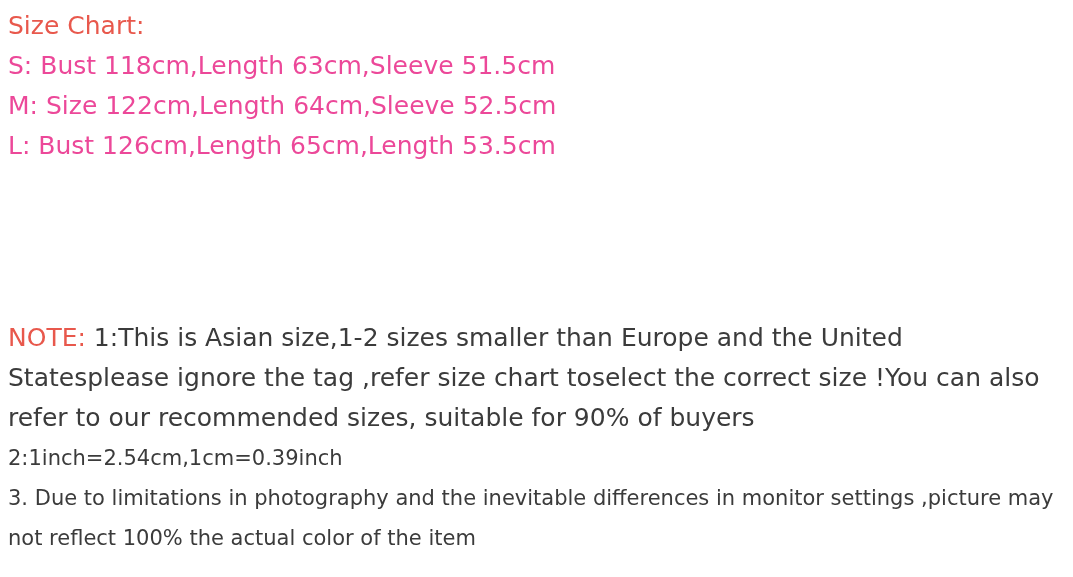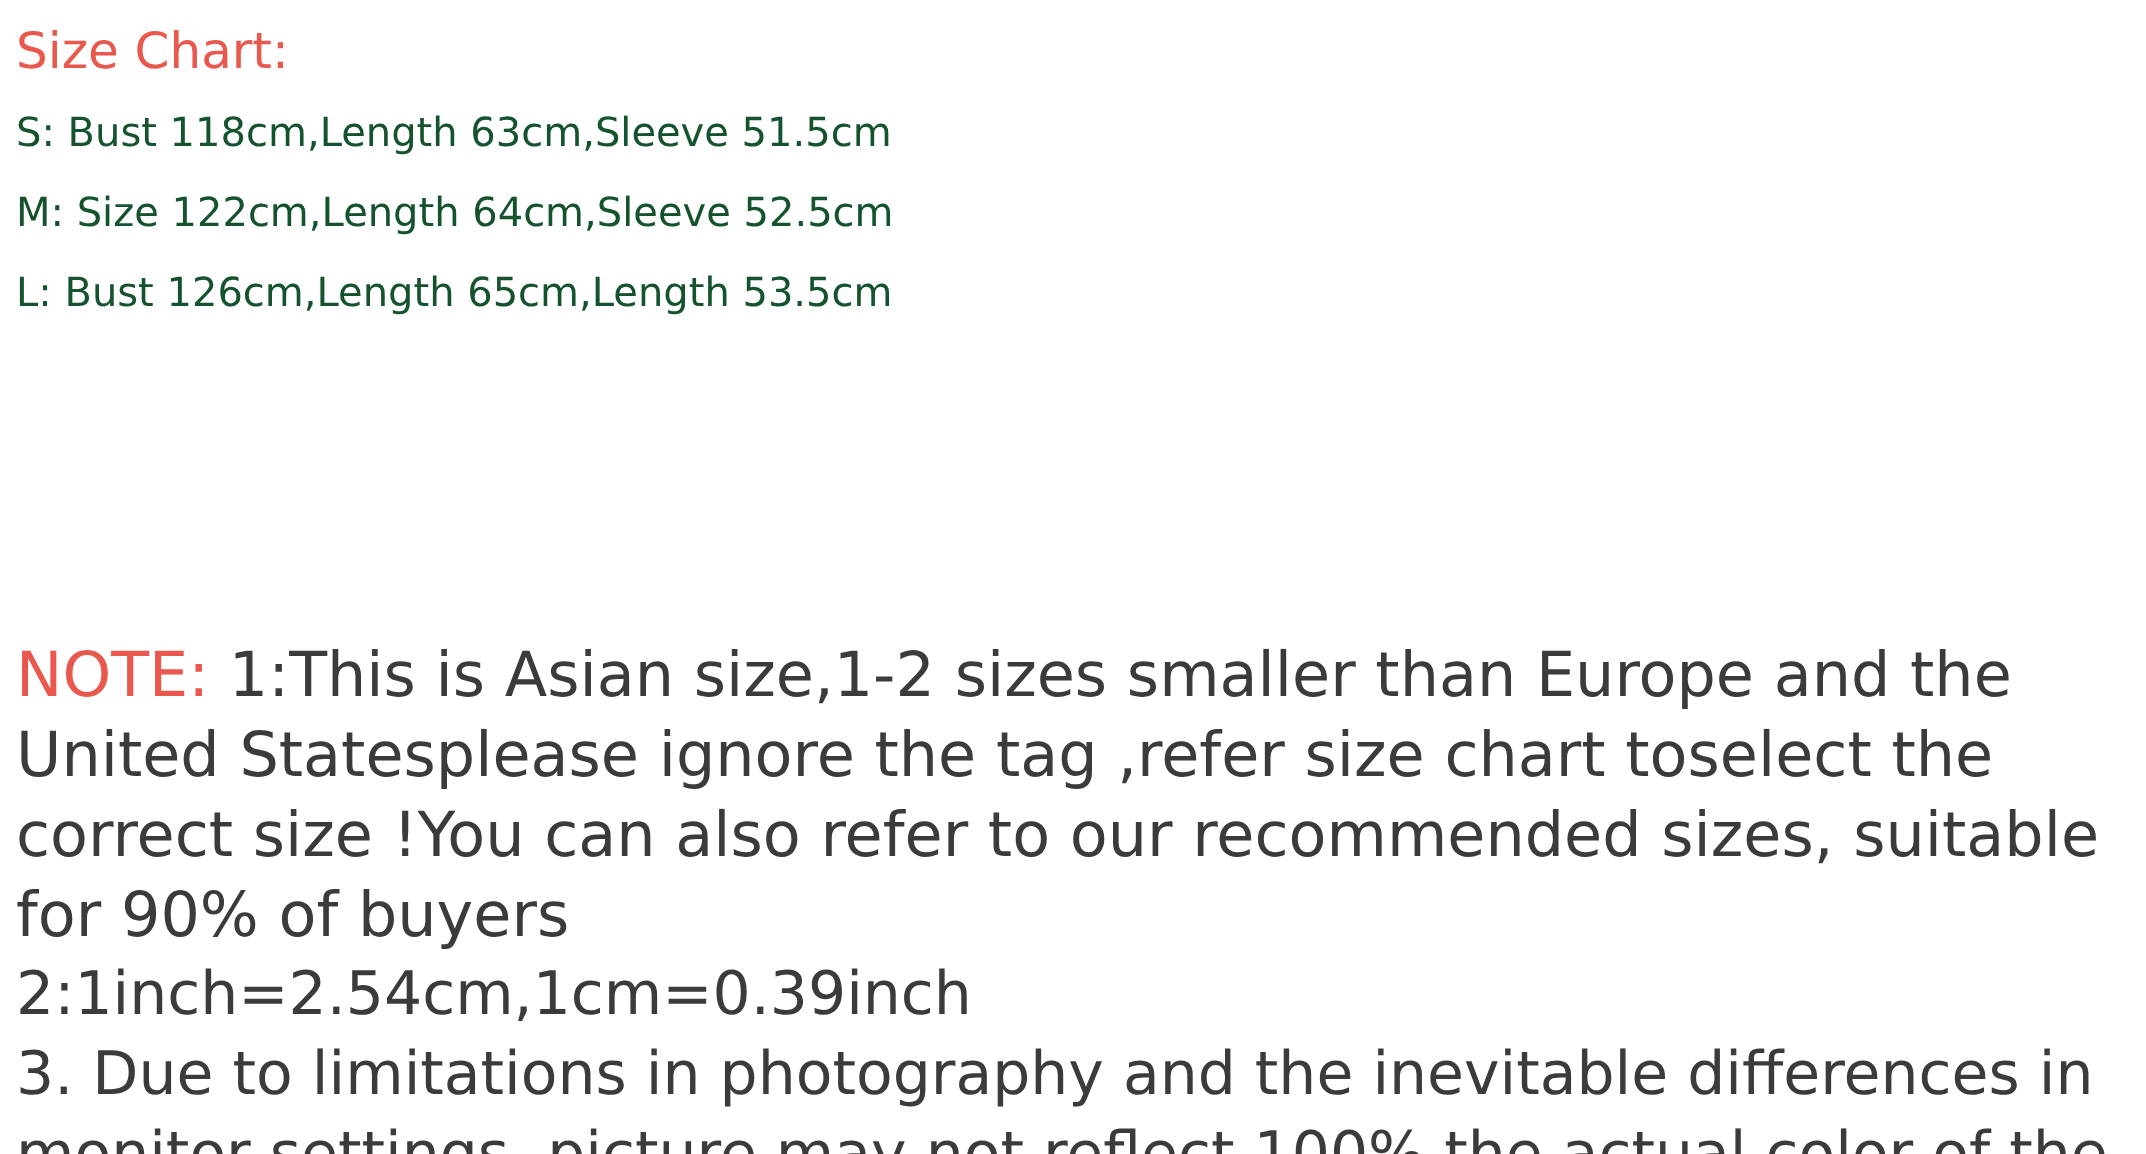--- a/index.html
+++ b/index.html
@@ -22,39 +22,39 @@
     padding: 6px 8px 2px 8px;
   }
   .heading {
     color: #e8584c;
     font-size: 25px;
     line-height: 40px;
     margin: 0;
     font-weight: normal;
   }
   .size-line {
-    font-size: 20px;
+    font-size: 25px;
     line-height: 40px;
-    color: #14532d;
+    color: #ec4899;
     white-space: nowrap;
   }
   .spacer {
     height: 152px;
   }
   .note-block {
-    font-size: 31px;
+    font-size: 25px;
     line-height: 40px;
     color: #3b3b3b;
   }
   .note-label {
     color: #e8584c;
   }
   .note-para {
     margin: 0;
-    font-size: 30px;
+    font-size: 21px;
     line-height: 40px;
     color: #3b3b3b;
   }
 </style>
 </head>
 <body>
 
 <div class="page">
 
   <div class="heading">Size Chart:</div>

